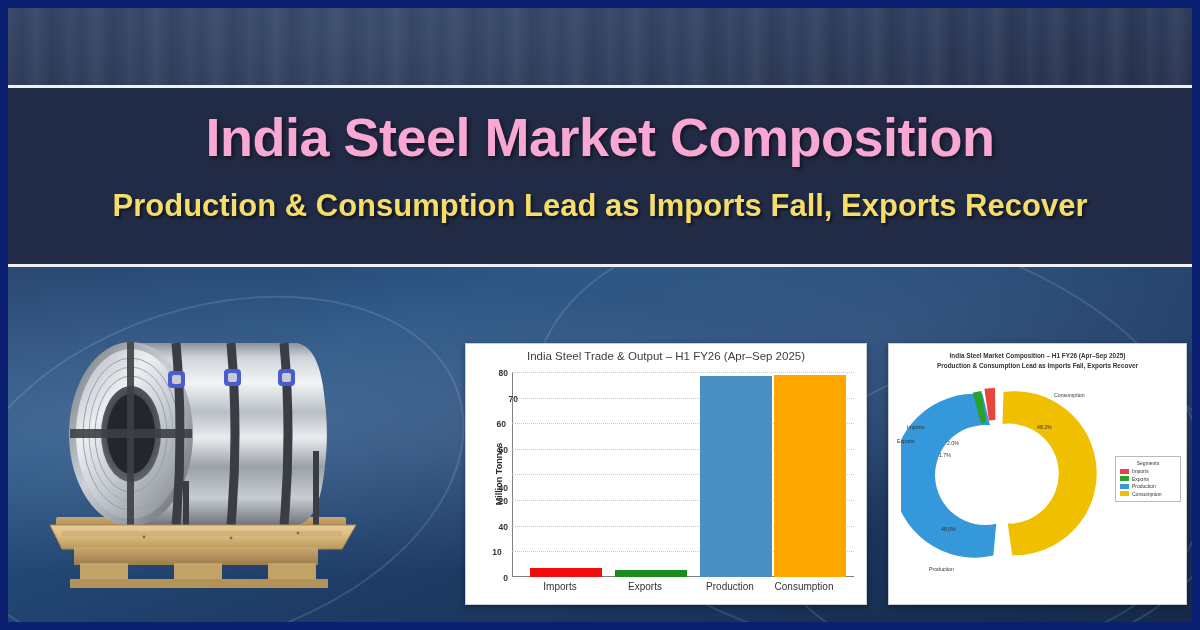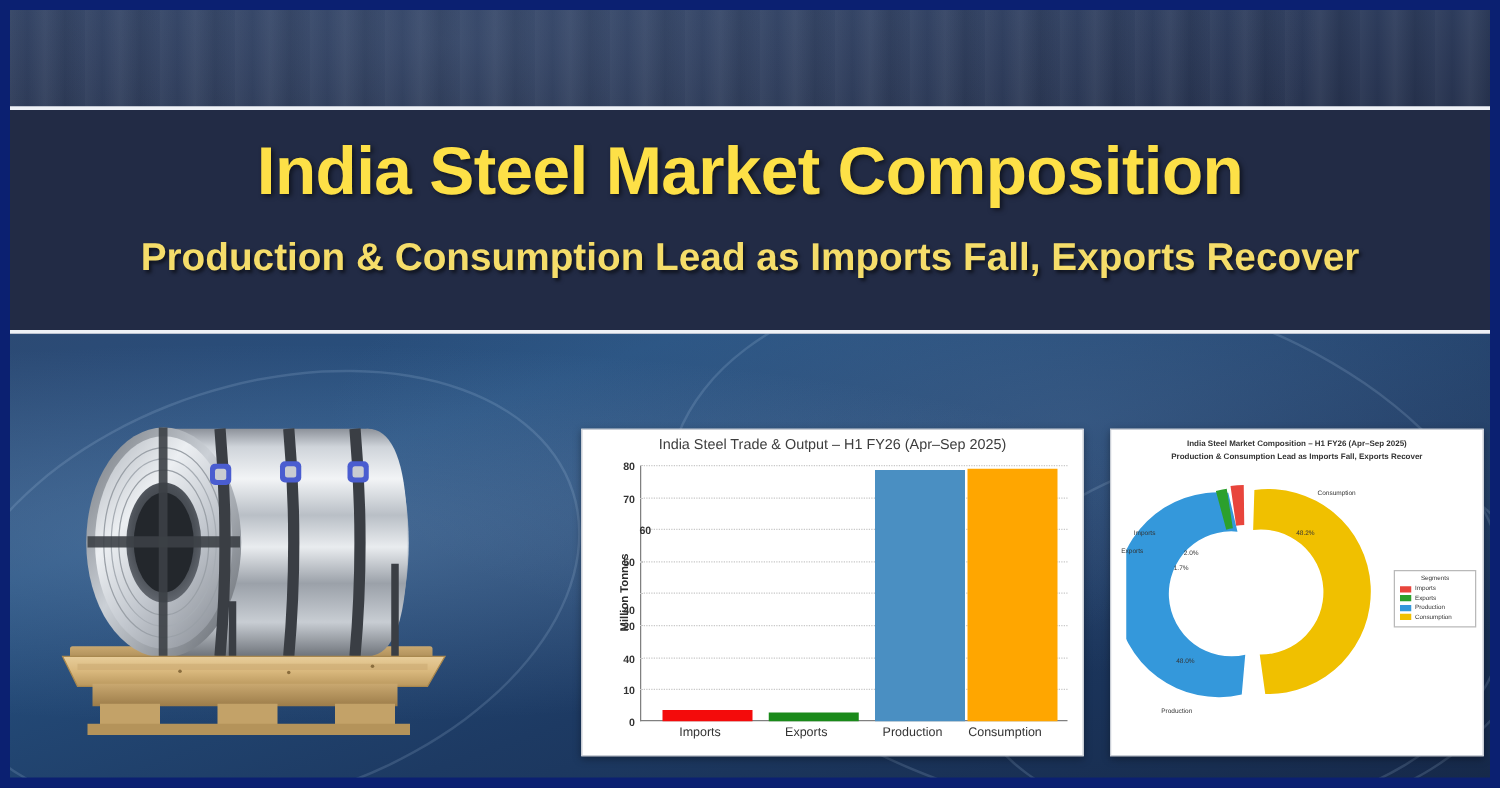--- a/index.html
+++ b/index.html
@@ -36,21 +36,21 @@
   }
   .hdr-rule.top{top:85px;}
   .hdr-rule.bottom{top:264px;}
   .title-block{
     position:absolute;left:8px;top:88px;width:1184px;height:176px;
     background:#222b45;z-index:3;
     display:flex;flex-direction:column;align-items:center;justify-content:flex-start;
   }
   .main-title{
     margin:0;padding:0;
-    font-size:54px;font-weight:bold;color:#fde047;
+    font-size:54px;font-weight:bold;color:#f9a8d4;
     letter-spacing:-0.5px;line-height:1;
     margin-top:22px;
     text-shadow:2px 2px 4px rgba(0,0,0,0.55);
     white-space:nowrap;
   }
   .sub-title{
     margin:0;padding:0;
     font-size:31px;font-weight:bold;color:#f5dd6a;
     line-height:1;margin-top:26px;
     text-shadow:2px 2px 3px rgba(0,0,0,0.55);
@@ -242,27 +242,27 @@
         <div class="gridline" style="left:0;top:153.6px;width:342px;"></div>
         <div class="gridline" style="left:0;top:179.2px;width:342px;"></div>
 
         <div class="bar" style="left:18px;width:72px;height:9px;background:#f40b0b;"></div>
         <div class="bar" style="left:103px;width:72px;height:7.5px;background:#1a8a1a;"></div>
         <div class="bar" style="left:188px;width:72px;height:201px;background:#4a8fc2;"></div>
         <div class="bar" style="left:262px;width:72px;height:202.5px;background:#ffa600;"></div>
       </div>
 
       <div class="tick-label" style="left:20px;top:229px;">0</div>
-      <div class="tick-label" style="left:20px;top:203px;">10</div>
+      <div class="tick-label" style="left:20px;top:203px;text-align:center;">10</div>
       <div class="tick-label" style="left:20px;top:177.5px;">40</div>
       <div class="tick-label" style="left:20px;top:152px;">20</div>
       <div class="tick-label" style="left:20px;top:139px;">40</div>
       <div class="tick-label" style="left:20px;top:100.5px;">50</div>
-      <div class="tick-label" style="left:33px;top:75px;">60</div>
-      <div class="tick-label" style="left:20px;top:49.5px;">70</div>
+      <div class="tick-label" style="left:18px;top:75px;">60</div>
+      <div class="tick-label" style="left:30px;top:49.5px;">70</div>
       <div class="tick-label" style="left:20px;top:24px;">80</div>
 
       <div class="cat-label" style="left:44px;top:237px;width:100px;">Imports</div>
       <div class="cat-label" style="left:129px;top:237px;width:100px;">Exports</div>
       <div class="cat-label" style="left:214px;top:237px;width:100px;">Production</div>
       <div class="cat-label" style="left:288px;top:237px;width:100px;">Consumption</div>
     </div>
 
     <div class="panel donut-panel">
       <div class="donut-title">India Steel Market Composition – H1 FY26 (Apr–Sep 2025)</div>

